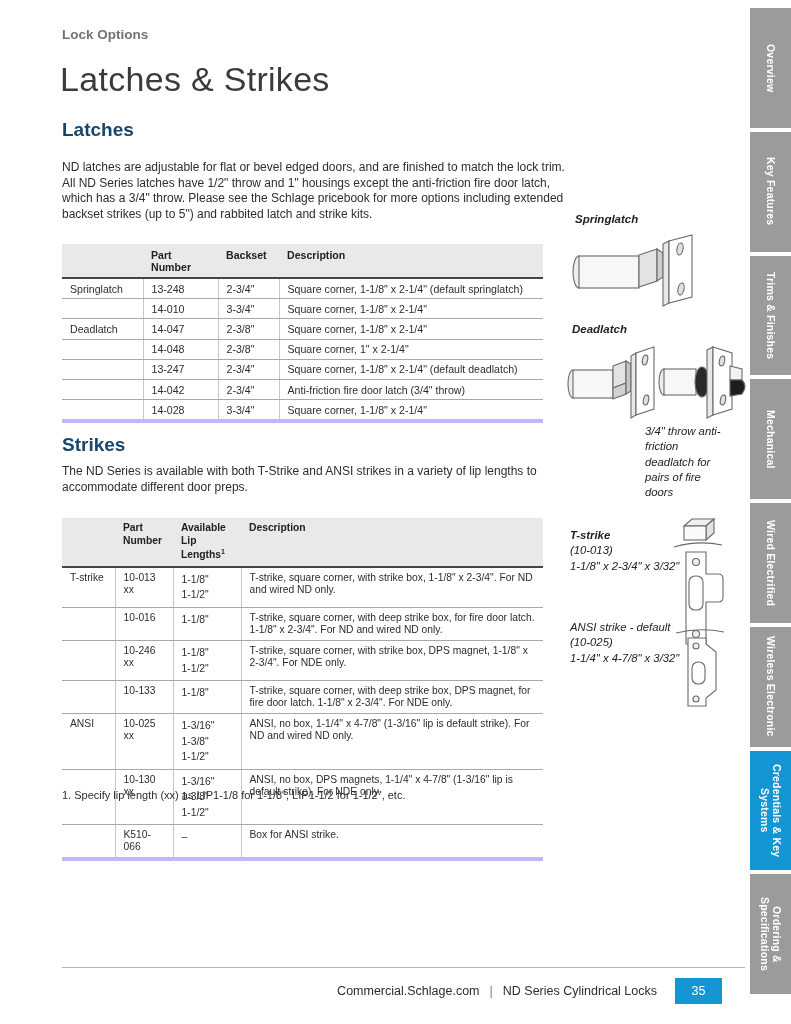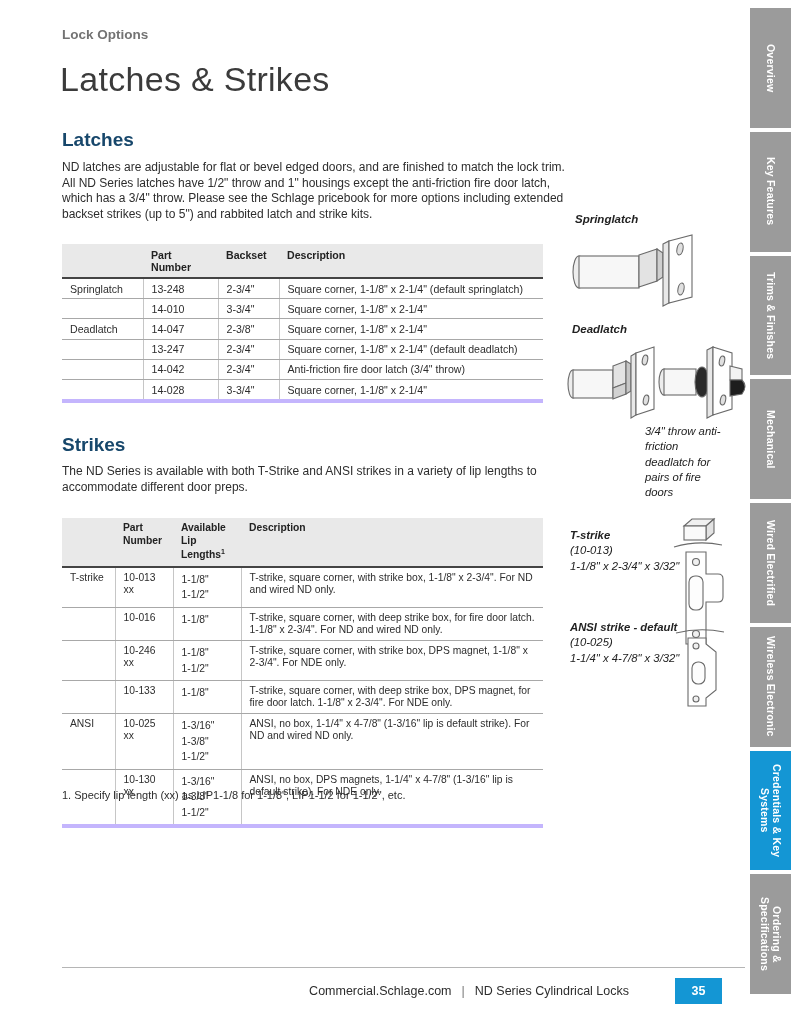--- a/index.html
+++ b/index.html
@@ -47,22 +47,22 @@
   .fig { position:absolute; }
   .fig svg { display:block; }
   .ln { stroke:#6a6a6a; stroke-width:1.1; }
 
   
   .footer-rule { position:absolute; left:62px; top:967px; width:683px; height:1px; background:#b5b5b5; }
   .footer { position:absolute; top:978px; left:0; right:69px; height:26px;
             display:flex; align-items:center; justify-content:flex-end; gap:18px; }
   .footer .ft-text { display:flex; align-items:center; gap:10px; font-size:12.5px; color:#2d2d2d; }
   .footer .sep { color:#7a7a7a; }
-  .page-box { width:47px; height:26px; background:#1496d4; color:#fff; font-weight:bold; font-size:12.5px;
-              display:flex; align-items:center; justify-content:center;margin-left:28px; }
+  .page-box { width:47px; height:26px; background:#1496d4; color:#fff; font-weight:normal; font-size:12.5px;
+              display:flex; align-items:center; justify-content:center; }
 </style>
 </head>
 <body>
 
 <div class="page">
 
   <aside class="sidebar">
     <div class="tab">
         <span>Overview</span>
       </div>
@@ -85,21 +85,21 @@
         <span>Credentials &amp; Key Systems</span>
       </div>
     <div class="tab">
         <span>Ordering &amp; Specifications</span>
       </div>
   </aside>
 
   <div class="eyebrow">Lock Options</div>
   <div class="title">Latches &amp; Strikes</div>
 
-  <div class="h2" style="top:129px;">Latches</div>
+  <div class="h2" style="top:119px;">Latches</div>
   <div class="para" style="top:160px;">ND latches are adjustable for flat or bevel edged doors, and are finished to match the lock trim. All ND Series latches have 1/2" throw and 1" housings except the anti-friction fire door latch, which has a 3/4" throw.  Please see the Schlage pricebook for more options including extended backset strikes (up to 5") and rabbited latch and strike kits.</div>
 
   <table class="t-latches">
     <colgroup>
         <col style="width:81px">
         <col style="width:75px">
         <col style="width:61px">
         <col style="width:264px">
       </colgroup>
     <thead>
@@ -124,20 +124,26 @@
           <td>Square corner, 1-1/8" x 2-1/4"</td>
         </tr>
       <tr>
           <td>Deadlatch</td>
           <td>14-047</td>
           <td>2-3/8"</td>
           <td>Square corner, 1-1/8" x 2-1/4"</td>
         </tr>
       <tr>
           <td></td>
+          <td>14-048</td>
+          <td>2-3/8"</td>
+          <td>Square corner, 1" x 2-1/4"</td>
+        </tr>
+      <tr>
+          <td></td>
           <td>13-247</td>
           <td>2-3/4"</td>
           <td>Square corner, 1-1/8" x 2-1/4" (default deadlatch)</td>
         </tr>
       <tr>
           <td></td>
           <td>14-042</td>
           <td>2-3/4"</td>
           <td>Anti-friction fire door latch (3/4" throw)</td>
         </tr>
@@ -215,20 +221,28 @@
       </tr>
       <tr>
         <td></td>
         <td>10-130 xx</td>
         <td class="lip">
             <div>1-3/16"</div>
             <div>1-3/8"</div>
             <div>1-1/2"</div>
           </td>
         <td>ANSI, no box, DPS magnets, 1-1/4" x 4-7/8" (1-3/16" lip is default strike). For NDE only.</td>
+      </tr>
+      <tr>
+        <td></td>
+        <td>K510-066</td>
+        <td class="lip">
+            <div>–</div>
+          </td>
+        <td>Box for ANSI strike.</td>
       </tr>
     </tbody>
   </table>
 
   <div class="footnote">1.   Specify lip length (xx) as LIP1-1/8 for 1-1/8", LIP1-1/2 for 1-1/2", etc.</div>
 
   <div class="fig-label" style="left:575px; top:213px;">Springlatch</div>
   <div class="fig" style="left:566px; top:228px;">
     <svg width="150" height="80" viewBox="0 0 150 80">
       <ellipse class="ln" cx="13" cy="44" rx="6" ry="16" fill="#ededed"></ellipse>
@@ -281,21 +295,21 @@
       <rect class="ln" x="14" y="10" width="22" height="14" fill="#fafafa"></rect>
       <path class="ln" d="M4,31 Q28,24 52,29" fill="none"></path>
       <path class="ln" d="M16,36 h20 v22 h12 q5,0 5,5 v18 q0,5 -5,5 h-12 v42 h-20 z" fill="#ffffff"></path>
       <circle class="ln" cx="26" cy="46" r="3.5" fill="#f0f0f0"></circle>
       <circle class="ln" cx="26" cy="118" r="3.5" fill="#f0f0f0"></circle>
       <rect class="ln" x="19" y="60" width="14" height="34" rx="6" fill="#fdfdfd"></rect>
     </svg>
   </div>
 
   <div class="fig-caption" style="left:570px; top:620px; width:120px;">
-    <div style="font-weight:bold;">ANSI strike - default</div>
+    <div style="font-weight:normal;">ANSI strike - default</div>
     <div>(10-025)</div>
     <div>1-1/4" x 4-7/8" x 3/32"</div>
   </div>
   <div class="fig" style="left:672px; top:624px;">
     <svg width="56" height="96" viewBox="0 0 56 96">
       <path class="ln" d="M4,9 Q28,3 52,8" fill="none"></path>
       <path class="ln" d="M16,14 h18 v6 l10,8 v38 l-10,8 v8 h-18 z" fill="#ffffff"></path>
       <circle class="ln" cx="24" cy="22" r="3" fill="#f0f0f0"></circle>
       <circle class="ln" cx="24" cy="75" r="3" fill="#f0f0f0"></circle>
       <rect class="ln" x="20" y="38" width="13" height="22" rx="6" fill="#fdfdfd"></rect>

